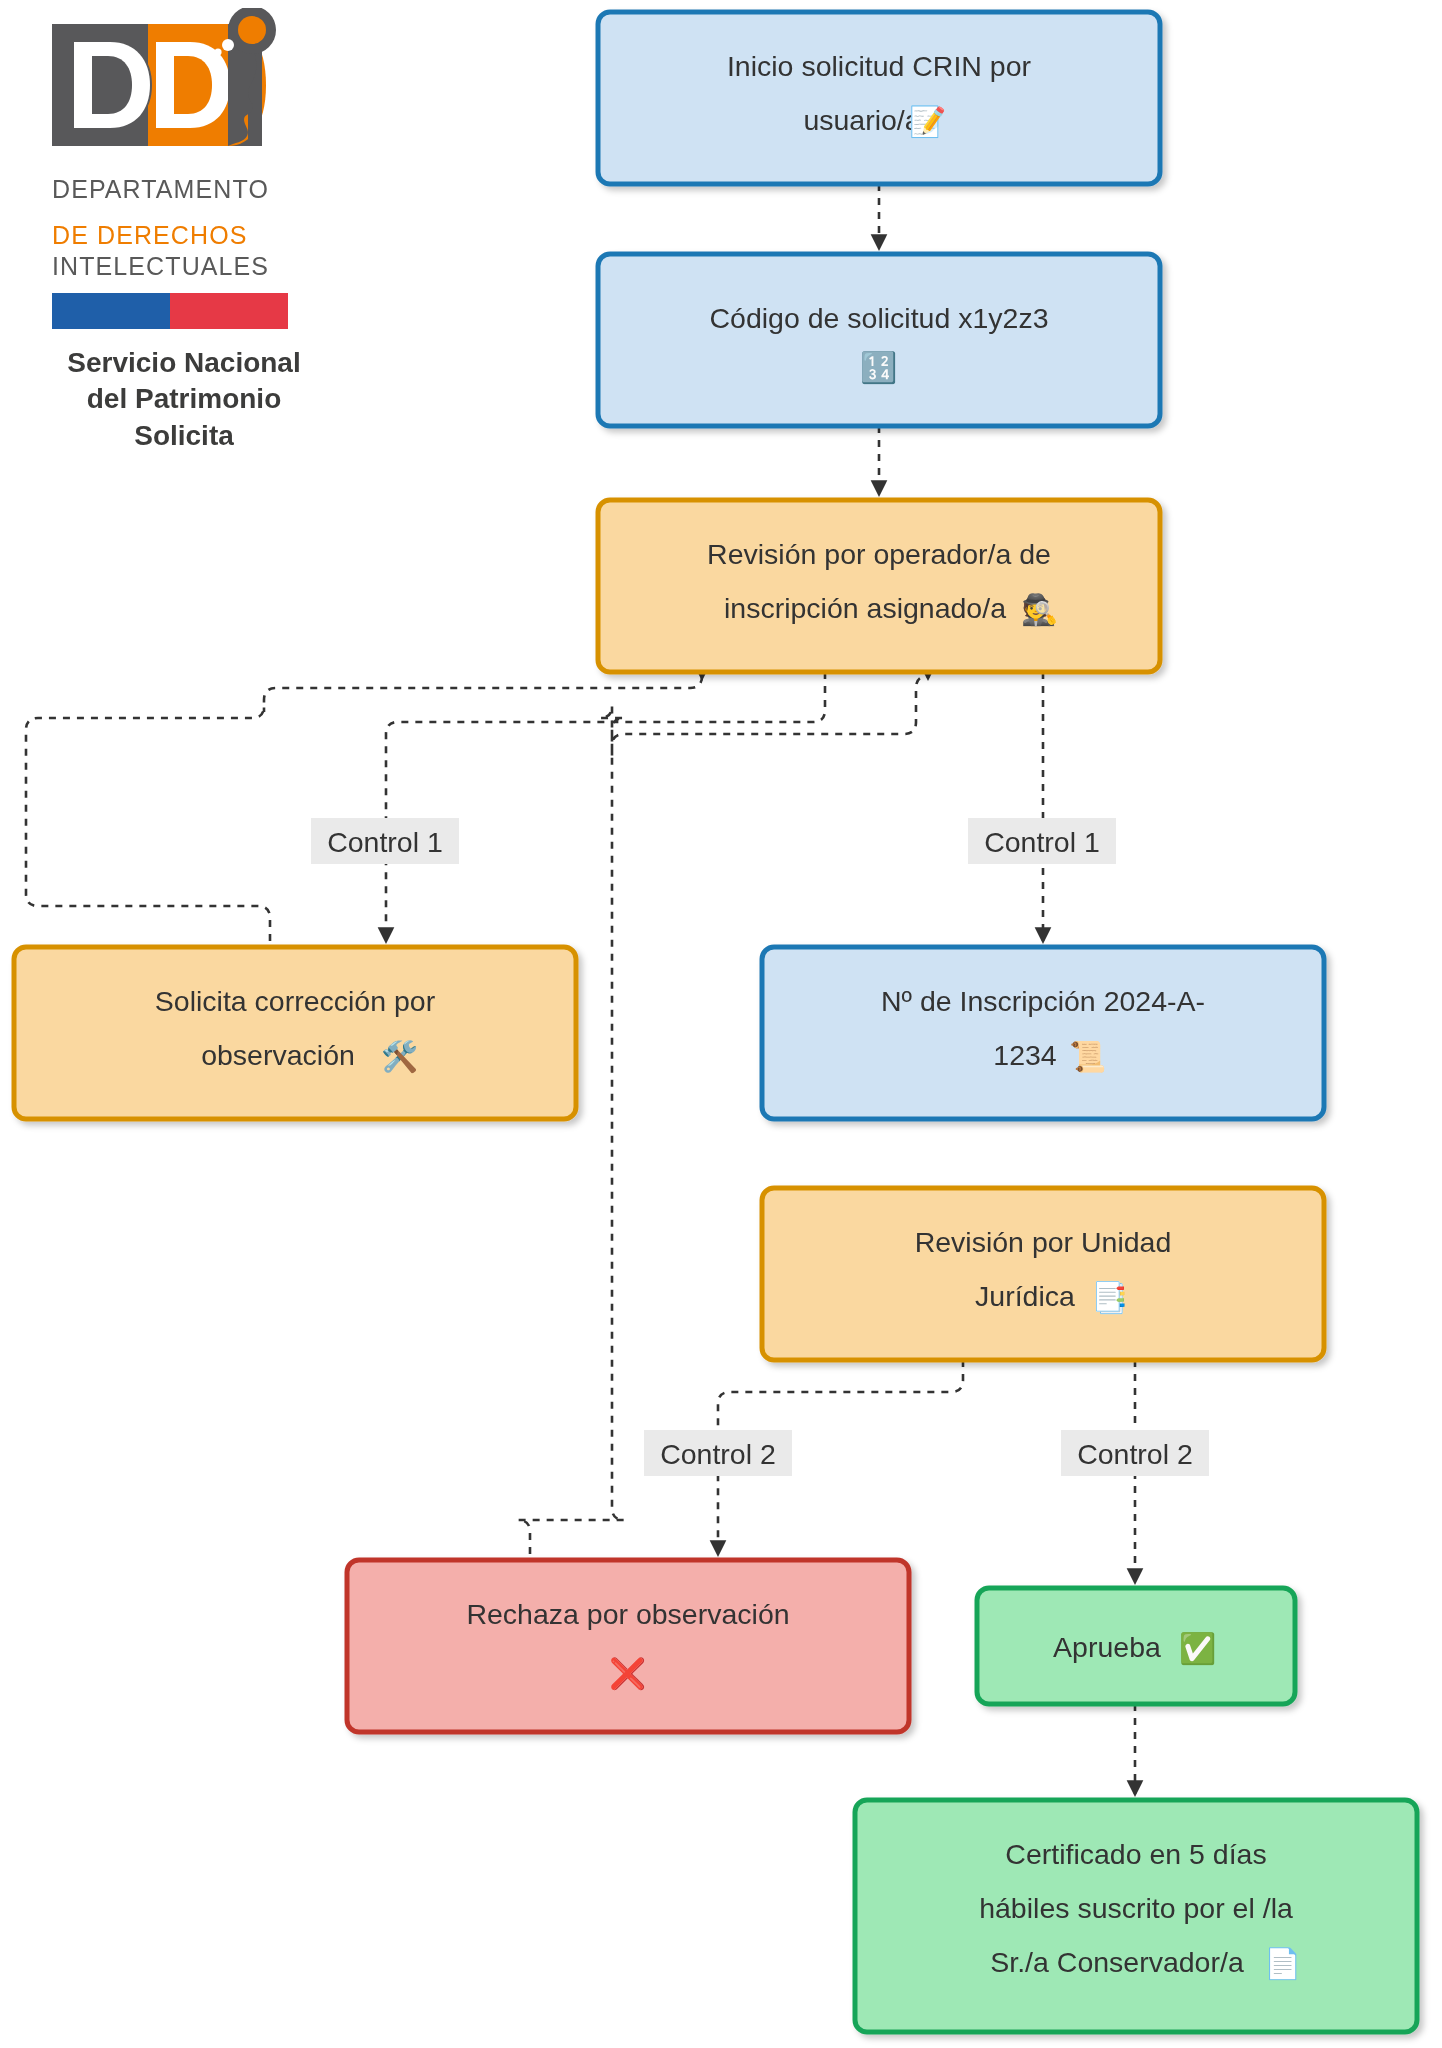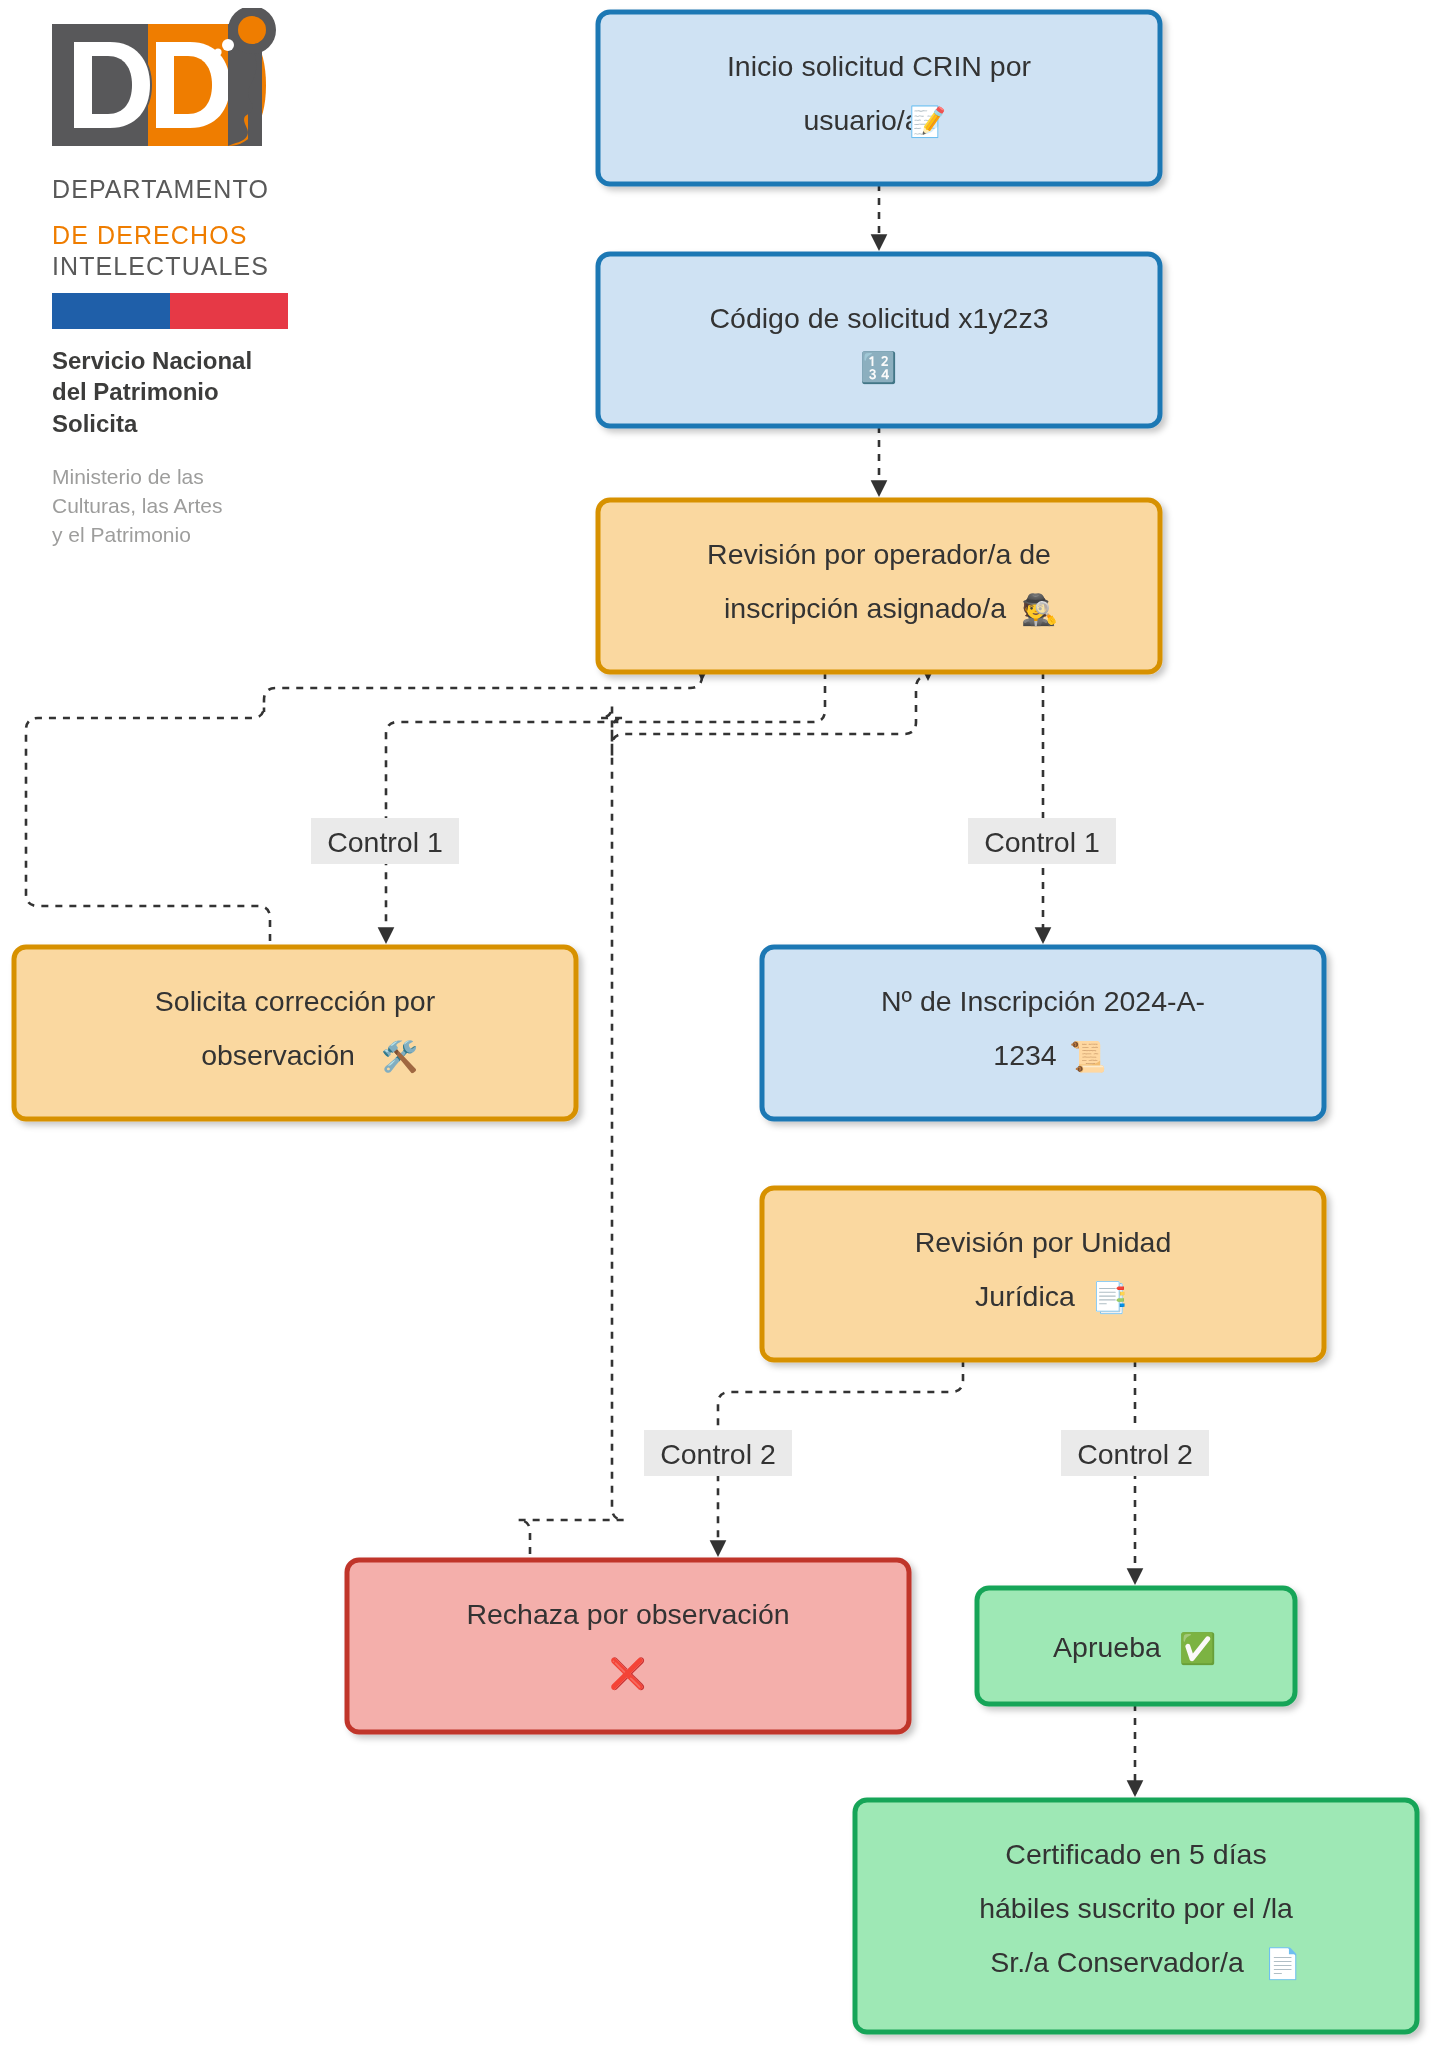--- a/index.html
+++ b/index.html
@@ -46,24 +46,25 @@
     margin-top: 10px;
     width: 236px;
     height: 36px;
     display: flex;
   }
   #flag-blue  { width: 50%; height: 100%; background: #1F5FA9; }
   #flag-red   { width: 50%; height: 100%; background: #E63946; }
   #service-name {
     margin-left: 36px;
     margin-top: 16px;
-    font-size: 24px;
+    font-size: 28px;
     font-weight: bold;
     line-height: 1.32;
     color: #3C3C3B;
+    text-align: center;
   }
   #ministry-name {
     margin-left: 36px;
     margin-top: 22px;
     font-size: 21px;
     line-height: 1.40;
     color: #9D9D9C;
   }
 
   
@@ -138,25 +139,20 @@
     <div id="flag-blue"></div>
     <div id="flag-red"></div>
   </div>
 
   <div id="service-name">
     <div>Servicio Nacional</div>
     <div>del Patrimonio</div>
     <div>Solicita</div>
   </div>
 
-  <div id="ministry-name">
-    <div>Ministerio de las</div>
-    <div>Culturas, las Artes</div>
-    <div>y el Patrimonio</div>
-  </div>
 </div>
 
 <svg id="flow" viewBox="0 0 1442 2048">
   <defs>
     <marker id="arrow" viewBox="0 0 12 12" refX="9" refY="6" markerWidth="7" markerHeight="7" orient="auto-start-reverse">
       <path d="M0 0.5 L11 6 L0 11.5 z" fill="#333333"></path>
     </marker>
     <filter id="shadow" x="-20%" y="-20%" width="150%" height="160%">
       <feDropShadow dx="4" dy="4" stdDeviation="3" flood-color="#000000" flood-opacity="0.22"></feDropShadow>
     </filter>

